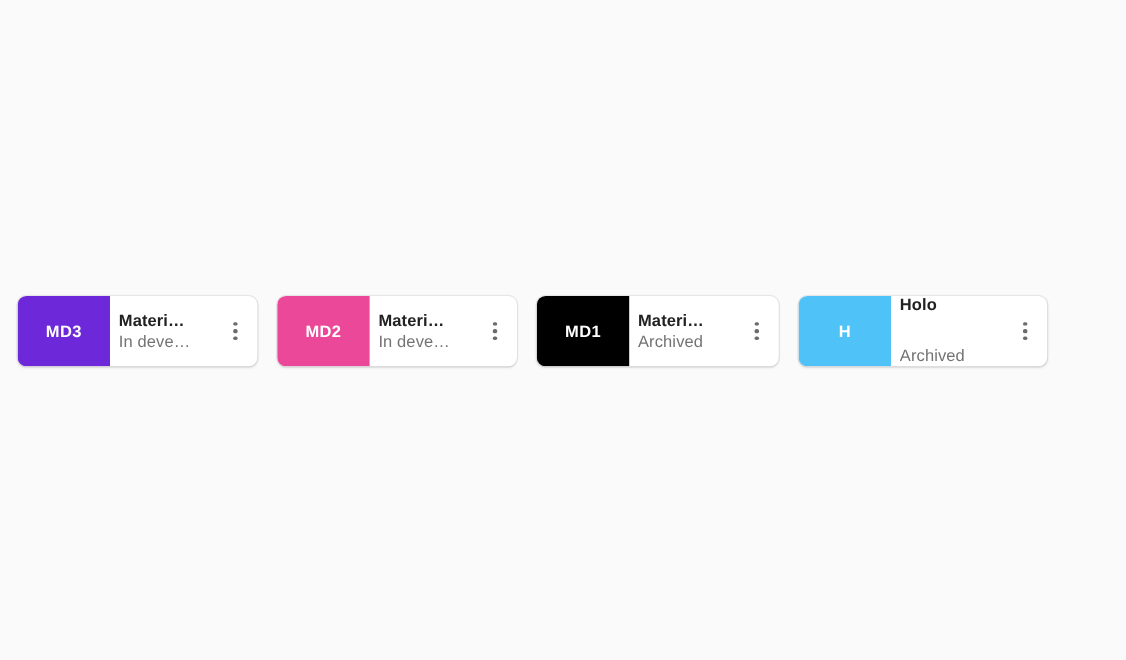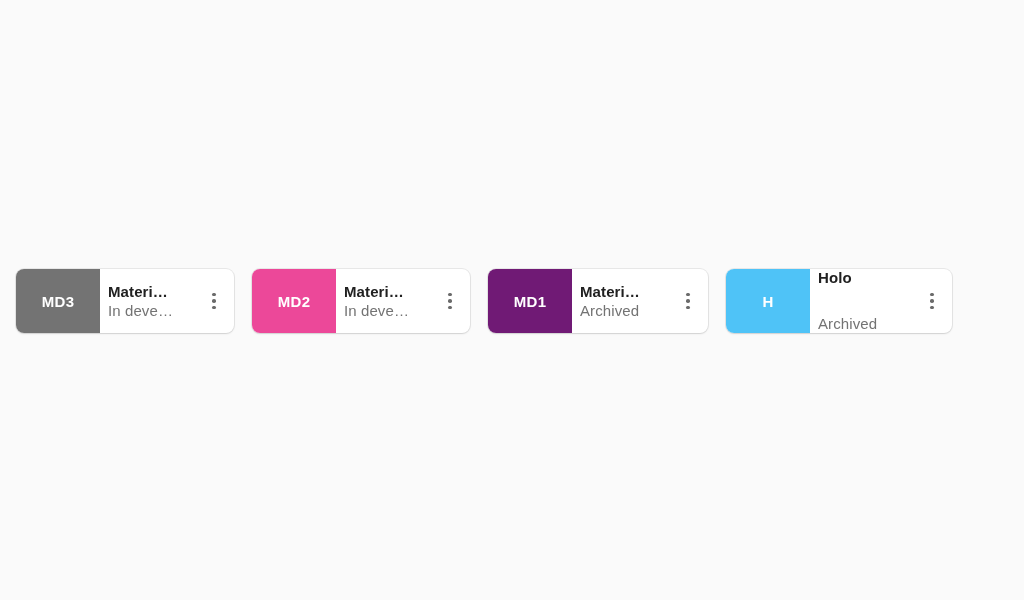--- a/index.html
+++ b/index.html
@@ -122,21 +122,21 @@
   .card-2 .card-text { width: 86px; flex: 0 0 86px; }
   .card-3 .card-text { width: 88px; flex: 0 0 88px; }
   .card-4 .card-text { width: 94px; flex: 0 0 94px; gap: 27px; }
 </style>
 </head>
 <body style="background: rgb(250, 250, 250);">
 
 <div id="card-row">
 
   <div class="card card-1">
-    <div class="card-avatar" style="background-color: #737373; align-items: center;">
+    <div class="card-avatar" style="background-color: #6d28d9; align-items: center;">
       <span>MD3</span>
     </div>
     <div class="card-body">
       <div class="card-text">
         <div class="card-title">Materi…</div>
         <div class="card-subtitle">In deve…</div>
       </div>
       <button class="kebab-btn">
         <span class="dot"></span>
         <span class="dot"></span>
@@ -156,21 +156,21 @@
       </div>
       <button class="kebab-btn">
         <span class="dot"></span>
         <span class="dot"></span>
         <span class="dot"></span>
       </button>
     </div>
   </div>
 
   <div class="card card-3">
-    <div class="card-avatar" style="background-color: #701a75;">
+    <div class="card-avatar" style="background-color: #000000;">
       <span>MD1</span>
     </div>
     <div class="card-body">
       <div class="card-text">
         <div class="card-title">Materi…</div>
         <div class="card-subtitle">Archived</div>
       </div>
       <button class="kebab-btn">
         <span class="dot"></span>
         <span class="dot"></span>

